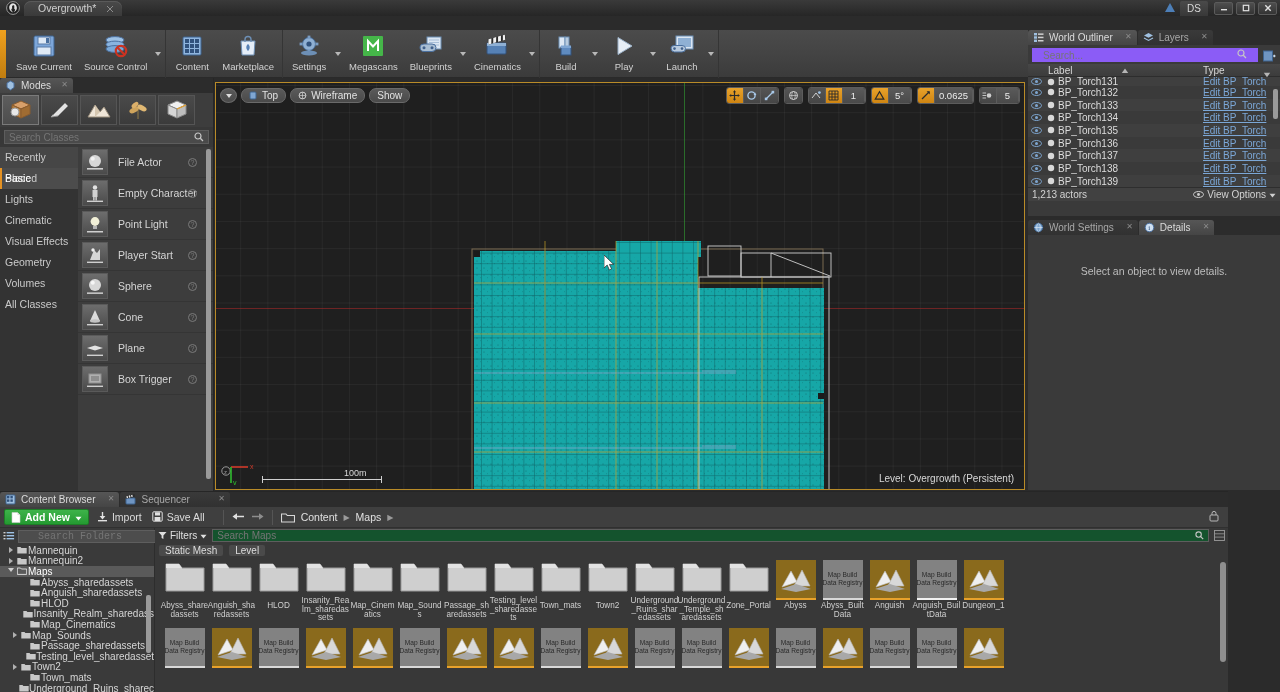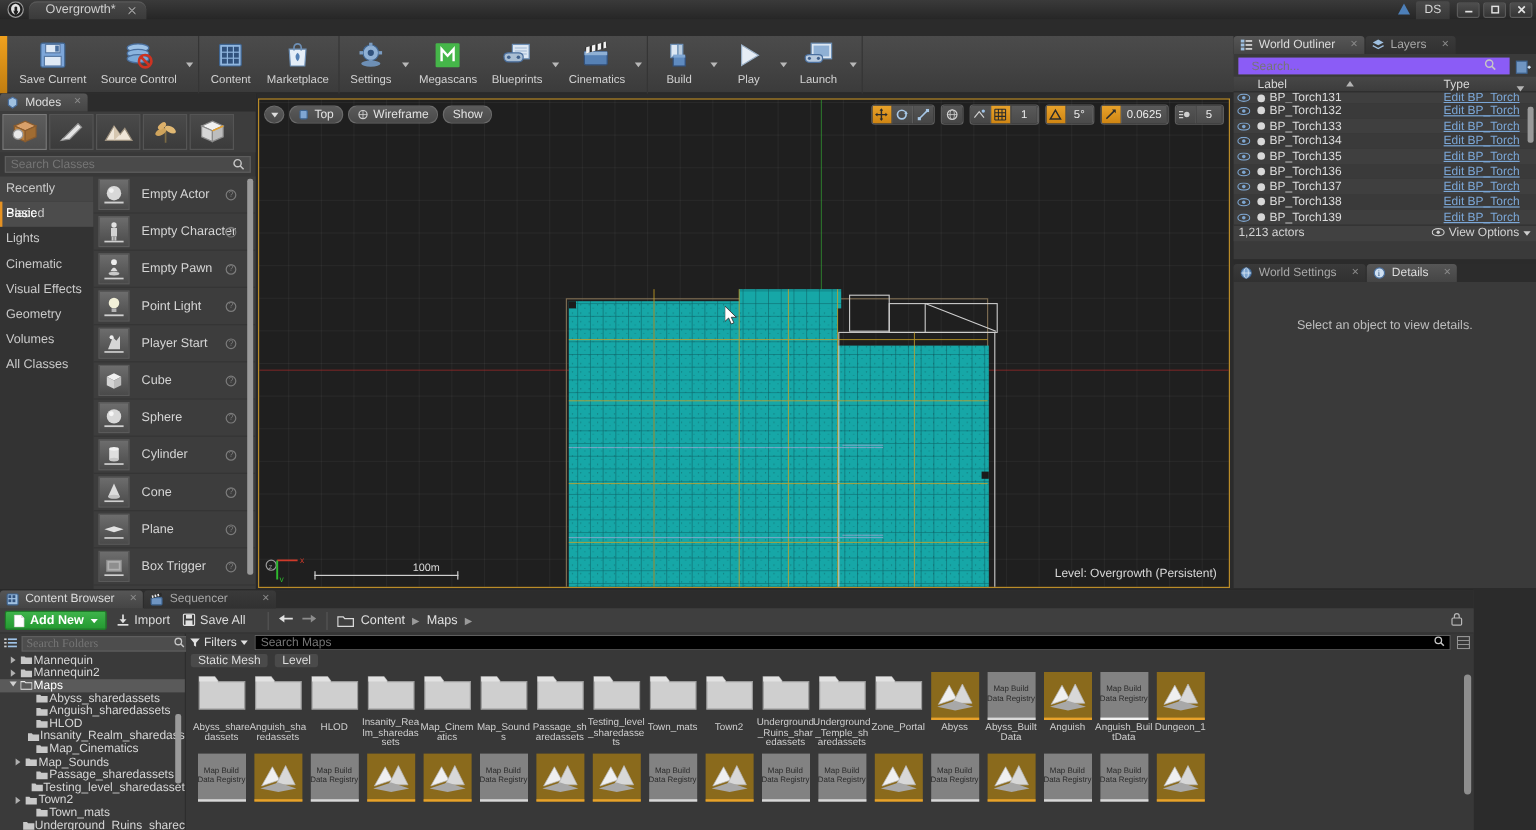--- a/index.html
+++ b/index.html
@@ -169,35 +169,35 @@
   .cb-btn .i{ width:12px; height:12px; margin-right:3px; }
   .cb-sep{ width:1px; height:15px; background:#555; margin:0 8px; }
   .crumb{ display:flex; align-items:center; font-size:10.5px; color:#e0e0e0; }
   .crumb .sepa{ margin:0 6px; color:#9a9a9a; font-size:8px; }
   .cb-body{ display:flex; height:180px; }
   .cb-left{ width:155px; background:#3a3a3a; border-right:1px solid #2d2d2d; position:relative; }
   .cb-left-top{ height:17px; display:flex; align-items:center; padding:2px 3px; }
   .srchf{ flex:1; height:13px; background:#4d4d4d; border:1px solid #5e5e5e; display:flex;
     align-items:center; padding:0 3px; margin-left:3px; }
   .srchf input{ flex:1; background:transparent; border:0; outline:0; color:#a9a9a9; font-size:10px;
-    font-family:Liberation Serif, serif; }
+    font-family:Liberation Mono, monospace;margin-left:16px; }
   .tree{ position:relative; }
   .tnode{ height:10.6px; display:flex; align-items:center; font-size:10px; color:#d6d6d6;
     white-space:nowrap; }
   .tnode.sel{ background:#5a5a5a; color:#fff; }
   .tarrow{ width:9px; display:flex; justify-content:center; }
   .tarrow i{ width:0;height:0;border-top:3px solid transparent;border-bottom:3px solid transparent;
     border-left:4px solid #b0b0b0; display:block; }
   .tarrow.open i{ border-left:3.5px solid transparent;border-right:3.5px solid transparent;
     border-top:4px solid #cfcfcf; }
   .tfold{ width:13px; display:flex; justify-content:center; }
   .cb-right{ flex:1; background:#383838; position:relative; }
   .cb-filterbar{ height:15px; display:flex; align-items:center; padding:1px 3px; }
   .fbtn{ display:flex; align-items:center; font-size:10px; color:#e0e0e0; margin-right:5px; }
-  .srchm{ flex:1; height:13px; background:#000000; border:1px solid #5e5e5e; display:flex;
+  .srchm{ flex:1; height:13px; background:#14532d; border:1px solid #5e5e5e; display:flex;
     align-items:center; padding:0 4px; }
   .srchm input{ flex:1; background:transparent; border:0; outline:0; color:#a1a1a1; font-size:10px;
     font-family:"Liberation Sans",sans-serif; }
   .chips{ height:14px; display:flex; align-items:center; padding-left:4px; }
   .chip{ height:11px; padding:0 6px; margin-right:6px; font-size:10px; color:#dcdcdc;
     background:#4a4a4a; border-radius:2px; display:flex; align-items:center; }
   .grid{ position:absolute; left:0; right:0; top:32px; bottom:16px; overflow:hidden; }
   .grid-row{ display:flex; padding-left:6px; }
   .cell{ width:47px; margin-right:0px; display:flex; flex-direction:column; align-items:center; }
   .thumb{ width:40px; height:40px; position:relative; }
@@ -503,51 +503,39 @@
 
       <div class="place-list">
         <div class="place-row">
           <div class="place-thumb">
             <svg width="20" height="20" viewBox="0 0 20 20">
                 <circle cx="10" cy="9" r="6" fill="#d8d8d8"></circle>
                 <circle cx="7.8" cy="6.8" r="2" fill="#f2f2f2"></circle>
                 <rect x="2" y="16" width="16" height="1.6" fill="#cfcfcf"></rect>
               </svg>
           </div>
-          <div class="place-name">Empty Actor</div>
+          <div class="place-name">File Actor</div>
           <div class="place-help">?</div>
         </div>
         <div class="place-row">
           <div class="place-thumb">
             <svg width="20" height="20" viewBox="0 0 20 20">
                 <circle cx="10" cy="4.5" r="2.2" fill="#e2e2e2"></circle>
                 <rect x="7.5" y="7" width="5" height="7" fill="#d2d2d2"></rect>
                 <rect x="8" y="14" width="1.7" height="3.5" fill="#c4c4c4"></rect>
                 <rect x="10.3" y="14" width="1.7" height="3.5" fill="#c4c4c4"></rect>
                 <rect x="2" y="17.6" width="16" height="1.4" fill="#cfcfcf"></rect>
               </svg>
           </div>
           <div class="place-name">Empty Character</div>
           <div class="place-help">?</div>
         </div>
         <div class="place-row">
           <div class="place-thumb">
             <svg width="20" height="20" viewBox="0 0 20 20">
-                <circle cx="10" cy="4.5" r="2.4" fill="#ededed"></circle>
-                <path d="M7 12 Q10 6 13 12 Z" fill="#dcdcdc"></path>
-                <ellipse cx="10" cy="14" rx="4.5" ry="1.6" fill="#c9c9c9"></ellipse>
-                <rect x="2" y="17.4" width="16" height="1.4" fill="#cfcfcf"></rect>
-              </svg>
-          </div>
-          <div class="place-name">Empty Pawn</div>
-          <div class="place-help">?</div>
-        </div>
-        <div class="place-row">
-          <div class="place-thumb">
-            <svg width="20" height="20" viewBox="0 0 20 20">
                 <circle cx="10" cy="7.5" r="4.4" fill="#f2f0d8"></circle>
                 <rect x="8" y="12" width="4" height="3" fill="#b4b4b4"></rect>
                 <rect x="2" y="17" width="16" height="1.5" fill="#cfcfcf"></rect>
               </svg>
           </div>
           <div class="place-name">Point Light</div>
           <div class="place-help">?</div>
         </div>
         <div class="place-row">
           <div class="place-thumb">
@@ -556,49 +544,26 @@
                 <circle cx="8" cy="5" r="1.7" fill="#efefef"></circle>
                 <rect x="2" y="16.6" width="16" height="1.4" fill="#cfcfcf"></rect>
               </svg>
           </div>
           <div class="place-name">Player Start</div>
           <div class="place-help">?</div>
         </div>
         <div class="place-row">
           <div class="place-thumb">
             <svg width="20" height="20" viewBox="0 0 20 20">
-                <path d="M4 7 L10 4 L16 7 L10 10 Z" fill="#f0f0f0"></path>
-                <path d="M4 7 L4 14 L10 17 L10 10 Z" fill="#d4d4d4"></path>
-                <path d="M16 7 L16 14 L10 17 L10 10 Z" fill="#bcbcbc"></path>
-              </svg>
-          </div>
-          <div class="place-name">Cube</div>
-          <div class="place-help">?</div>
-        </div>
-        <div class="place-row">
-          <div class="place-thumb">
-            <svg width="20" height="20" viewBox="0 0 20 20">
                 <circle cx="10" cy="9" r="6" fill="#d8d8d8"></circle>
                 <circle cx="7.8" cy="6.8" r="2" fill="#f6f6f6"></circle>
                 <rect x="2" y="16.4" width="16" height="1.5" fill="#cfcfcf"></rect>
               </svg>
           </div>
           <div class="place-name">Sphere</div>
-          <div class="place-help">?</div>
-        </div>
-        <div class="place-row">
-          <div class="place-thumb">
-            <svg width="20" height="20" viewBox="0 0 20 20">
-                <rect x="6" y="5" width="8" height="9" fill="#dedede"></rect>
-                <ellipse cx="10" cy="5" rx="4" ry="1.6" fill="#f2f2f2"></ellipse>
-                <ellipse cx="10" cy="14" rx="4" ry="1.6" fill="#c6c6c6"></ellipse>
-                <rect x="2" y="17" width="16" height="1.4" fill="#cfcfcf"></rect>
-              </svg>
-          </div>
-          <div class="place-name">Cylinder</div>
           <div class="place-help">?</div>
         </div>
         <div class="place-row">
           <div class="place-thumb">
             <svg width="20" height="20" viewBox="0 0 20 20">
                 <path d="M10 3 L15 14 L5 14 Z" fill="#dcdcdc"></path>
                 <ellipse cx="10" cy="14" rx="5" ry="1.7" fill="#c2c2c2"></ellipse>
                 <rect x="2" y="17" width="16" height="1.4" fill="#cfcfcf"></rect>
               </svg>
           </div>

